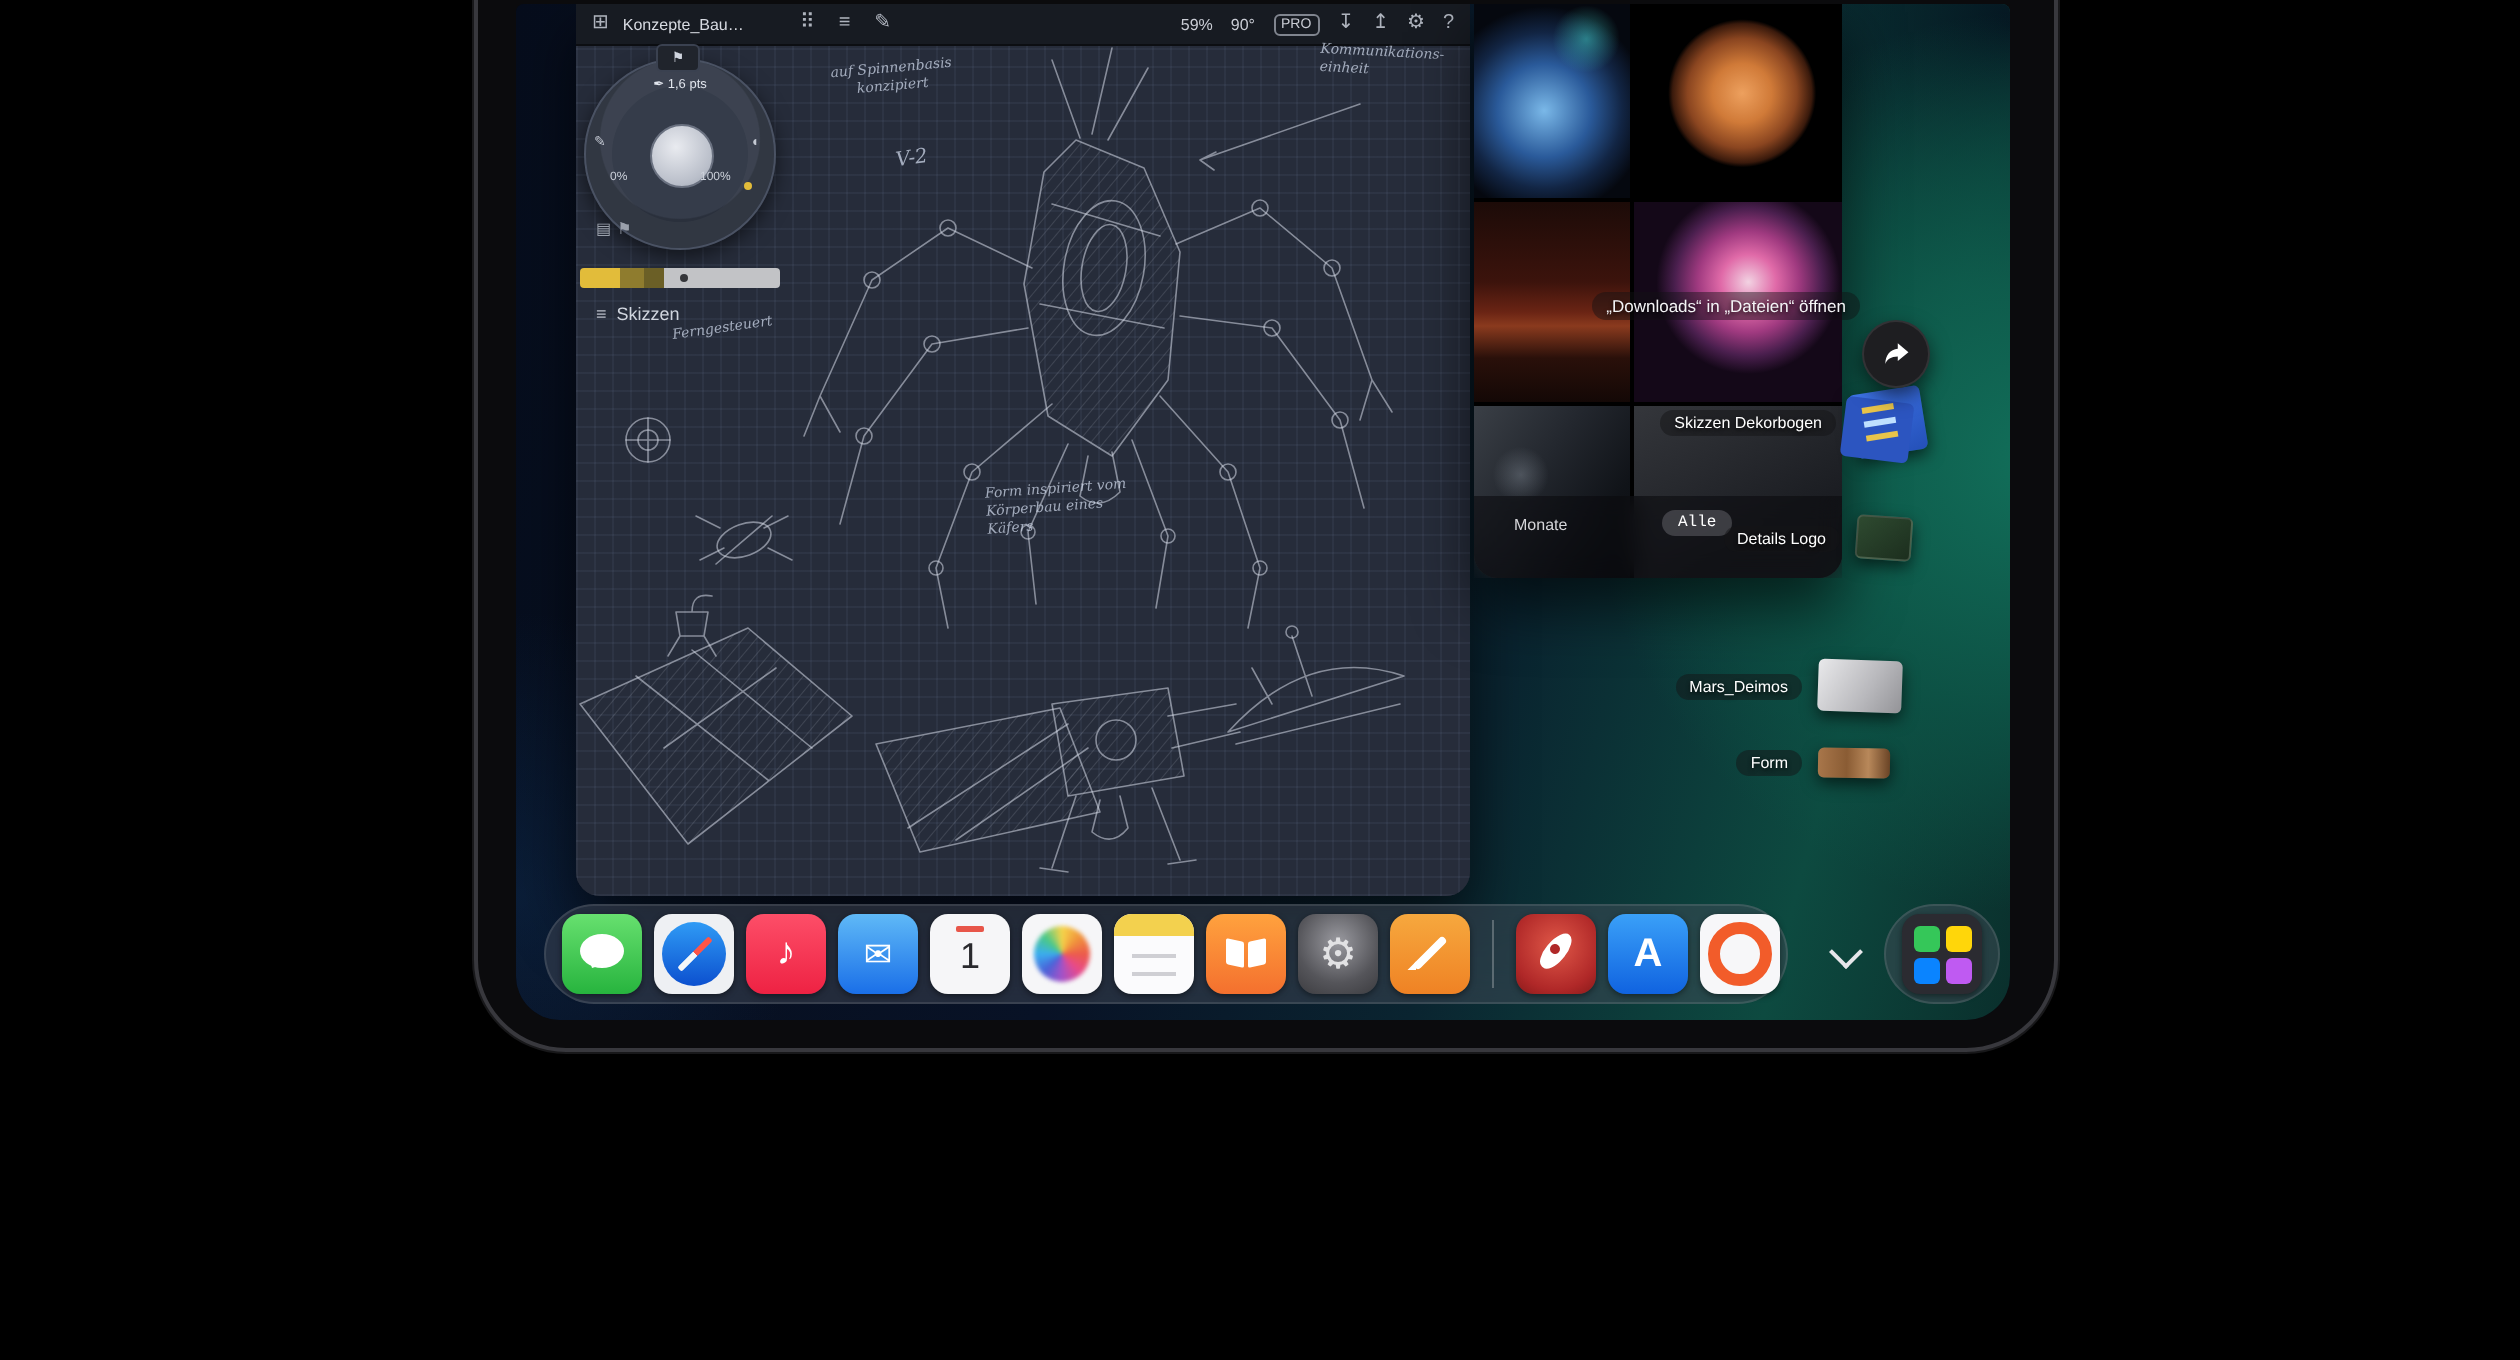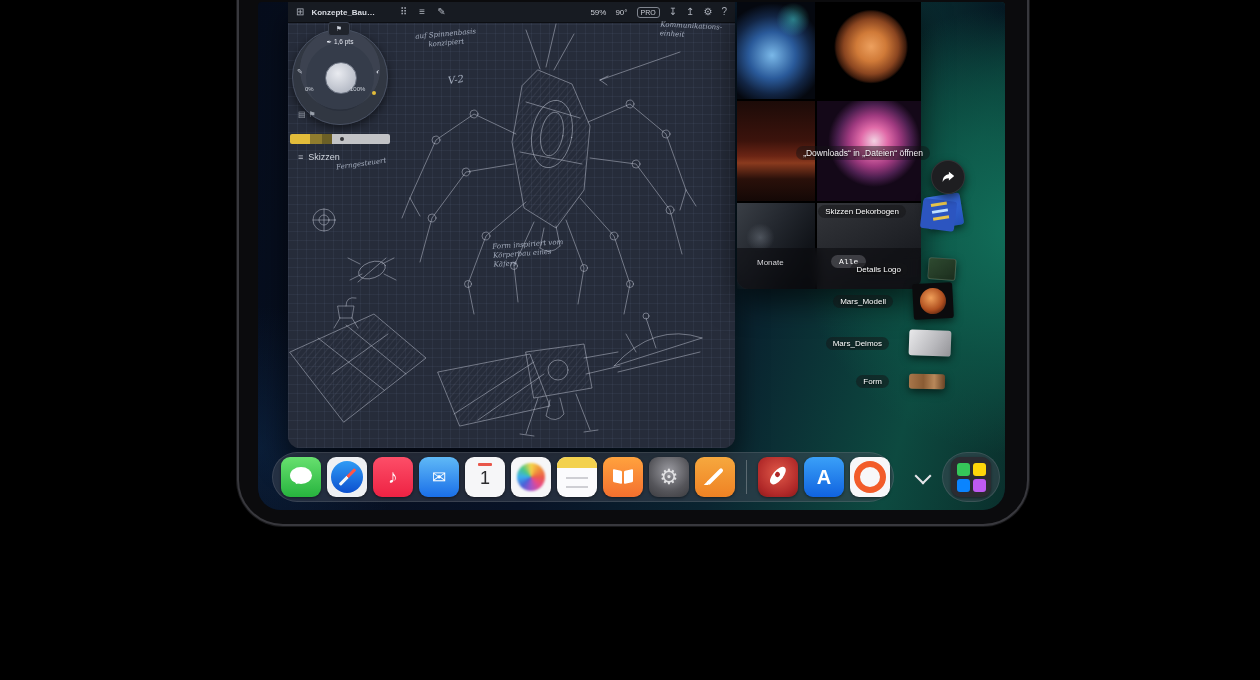--- a/index.html
+++ b/index.html
@@ -27,21 +27,21 @@
   .win.photos{left:479px;width:184px;height:287px;background:#404040;border-radius:0 0 12px 12px;overflow:hidden;z-index:10;}
 
   
   .dtoolbar{position:absolute;left:0;top:0;right:0;height:20px;background:#171b22;border-bottom:1px solid rgba(0,0,0,.45);}
   .dtoolbar .grp{position:absolute;top:0;height:20px;display:flex;align-items:center;gap:12px;}
   .g-left{left:8px;gap:7px !important;}
   .g-mid{left:112px;}
   .g-right{right:8px;gap:9px !important;}
   .tico{font-size:10px;color:#aeb3bd;line-height:1;}
   .ttxt{font-size:8px;color:#c9ccd4;}
-  .dtitle{font-size:8px;color:#d8dbe2;font-weight:bold;}
+  .dtitle{font-size:8px;color:#d8dbe2;}
   .pro{font-size:7px;color:#c9ccd4;border:1px solid #80858f;border-radius:3px;padding:0px 3px;line-height:9px;}
 
   
   .dcanvas{position:absolute;left:0;top:20px;right:0;bottom:0;background-color:#262c3a;
     background-image:
       repeating-linear-gradient(0deg, rgba(140,160,200,.07) 0 1px, transparent 1px 9px),
       repeating-linear-gradient(90deg, rgba(140,160,200,.07) 0 1px, transparent 1px 9px);}
   .sketch{position:absolute;left:0;top:20px;}
   .note{position:absolute;font-family:"DejaVu Serif", serif;font-style:italic;
         color:rgba(210,220,238,.72);font-size:7px;line-height:1.25;z-index:6;}
@@ -87,21 +87,21 @@
   .ph-tab{position:absolute;top:10px;font-size:8px;color:#d6d6da;}
   .ph-tab.monate{left:20px;}
   .ph-tab.alle{left:94px;background:rgba(130,130,138,.38);border-radius:8px;padding:2px 8px;top:7px;color:#fff;font-family:Liberation Mono, monospace;}
 
   
   .notif{position:absolute;right:75px;top:144px;z-index:30;font-size:8.5px;color:#f4f4f6;
          background:rgba(18,18,20,.45);border-radius:9px;padding:2px 7px;text-shadow:0 1px 2px rgba(0,0,0,.8);}
   .sharecircle{position:absolute;left:673px;top:158px;width:32px;height:32px;border-radius:50%;
                background:#1e1e21;border:1px solid rgba(255,255,255,.09);z-index:31;
                display:flex;align-items:center;justify-content:center;box-shadow:0 4px 10px rgba(0,0,0,.6);}
-  .dragrow{position:absolute;display:flex;align-items:center;gap:20px;z-index:30;}
+  .dragrow{position:absolute;display:flex;align-items:center;gap:8px;z-index:30;}
   .chip{font-size:8px;color:#fff;background:rgba(20,20,22,.5);border-radius:8px;padding:2px 7px;
         white-space:nowrap;text-shadow:0 1px 2px rgba(0,0,0,.8);}
   .thumb{box-shadow:0 3px 8px rgba(0,0,0,.6);border-radius:3px;position:relative;flex:0 0 auto;}
   .t-skizzen{width:36px;height:32px;background:linear-gradient(160deg,#3e74e8,#2450b8);transform:rotate(-9deg);}
   .t-skizzen::before{content:"";position:absolute;left:-5px;top:4px;width:34px;height:30px;background:#2c55c0;
                      border-radius:3px;transform:rotate(16deg);z-index:-1;}
   .t-skizzen::after{content:"";position:absolute;left:6px;top:7px;width:16px;height:3px;background:#e8c44a;
                     box-shadow:0 7px 0 #bfe0ff, 0 14px 0 #e8c44a;}
   .t-logo{width:26px;height:20px;background:linear-gradient(140deg,#2e4a30,#1c2e1e);transform:rotate(4deg);
           border:1px solid rgba(255,255,255,.15);}
@@ -326,24 +326,20 @@
     </div>
 
     <div class="dragrow" style="right:43px;top:193px;">
       <span class="chip">Skizzen Dekorbogen</span>
       <div class="thumb t-skizzen"></div>
     </div>
     <div class="dragrow" style="right:49px;top:256px;">
       <span class="chip">Details Logo</span>
       <div class="thumb t-logo"></div>
     </div>
-    <div class="dragrow" style="right:52px;top:281px;">
-      <span class="chip">Mars_Modell</span>
-      <div class="thumb t-marsmod"></div>
-    </div>
     <div class="dragrow" style="right:54px;top:328px;">
       <span class="chip">Mars_Deimos</span>
       <div class="thumb t-deimos"></div>
     </div>
     <div class="dragrow" style="right:60px;top:372px;">
       <span class="chip">Form</span>
       <div class="thumb t-marsstrip"></div>
     </div>
 
     <div class="dock">

